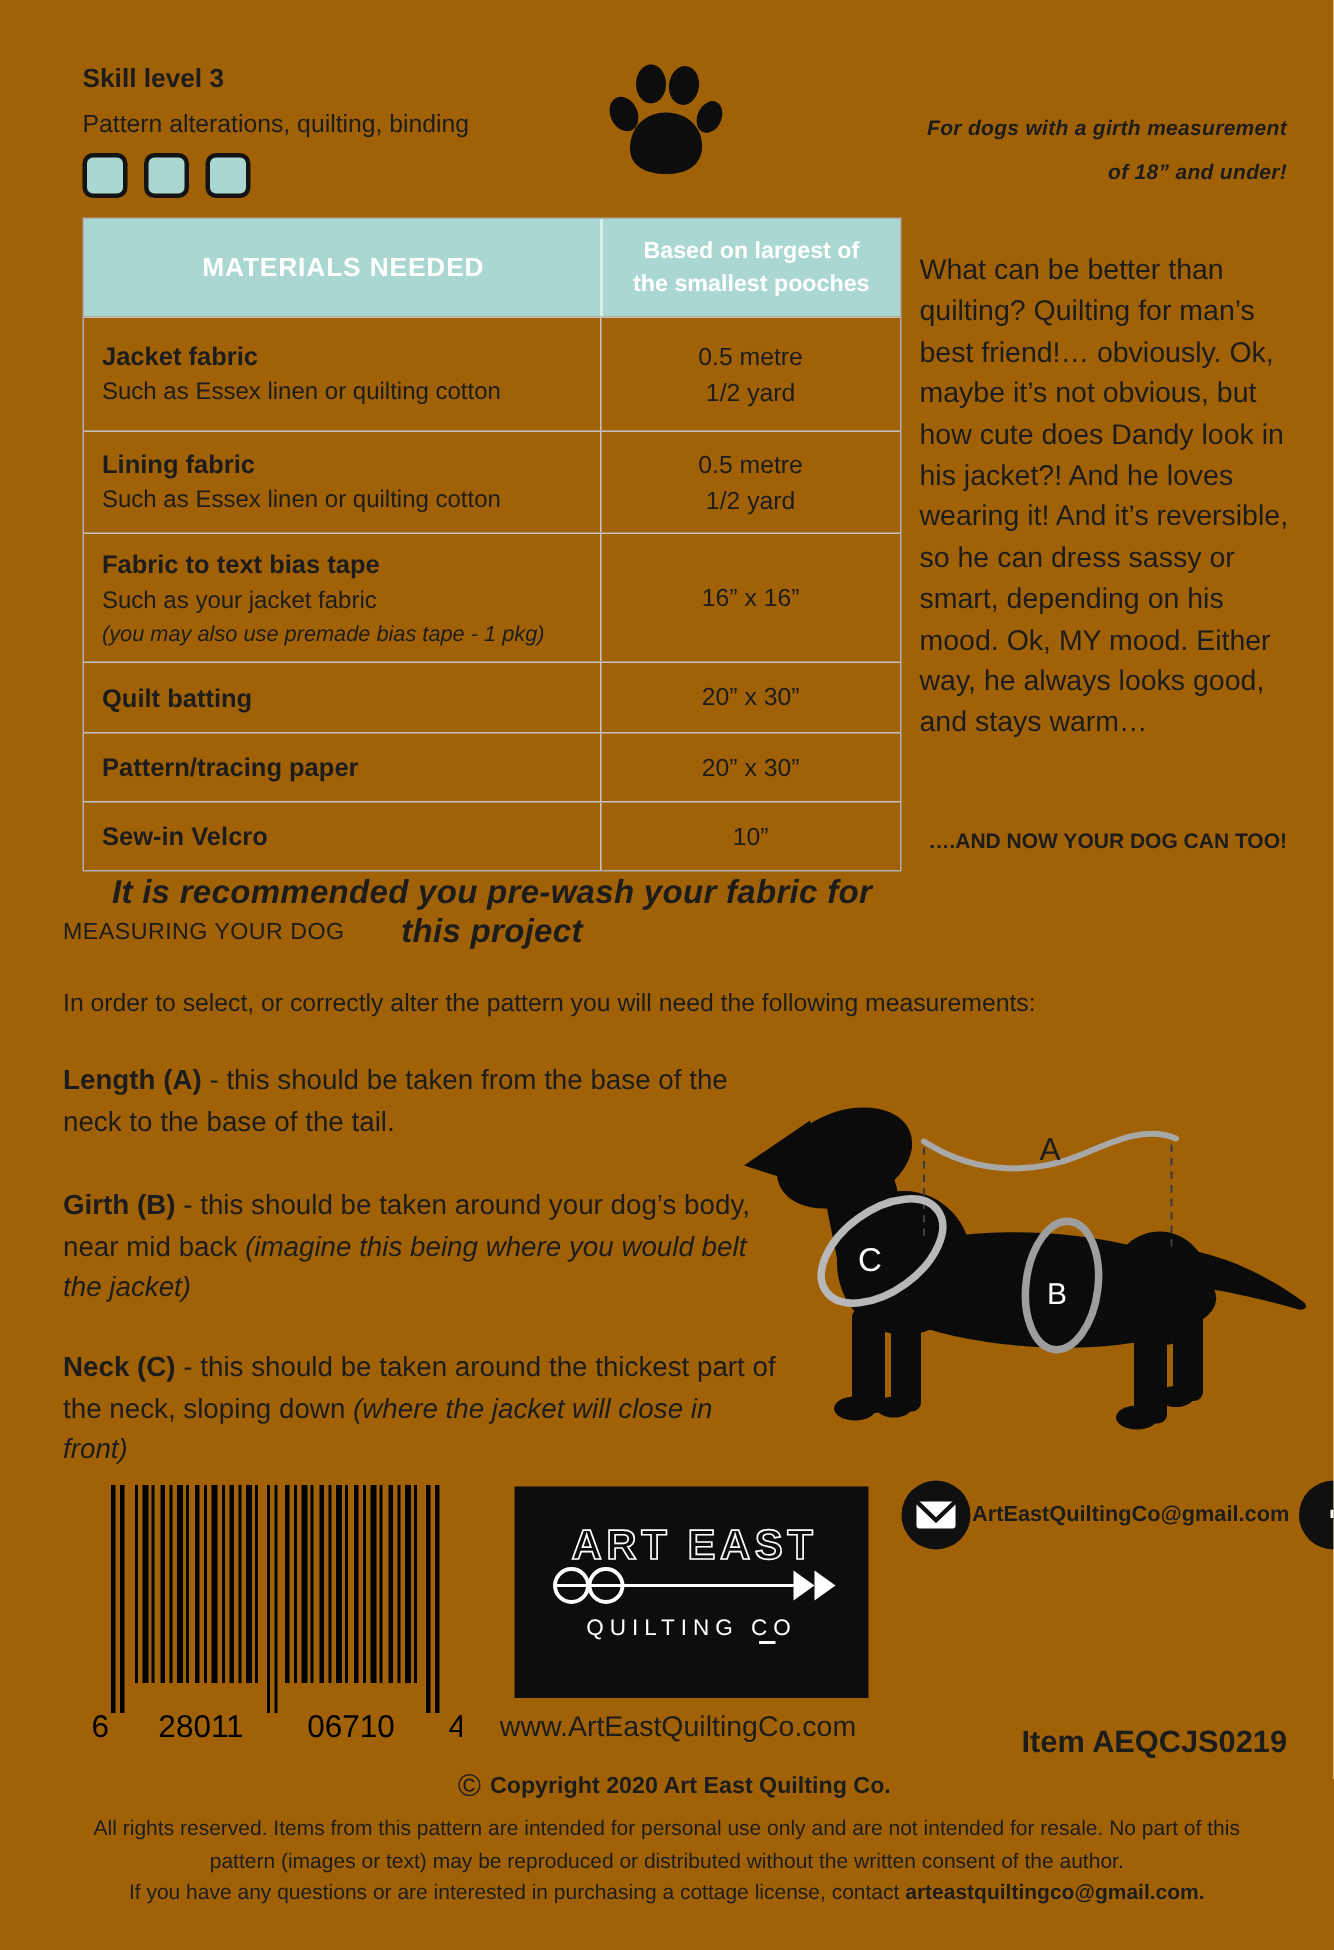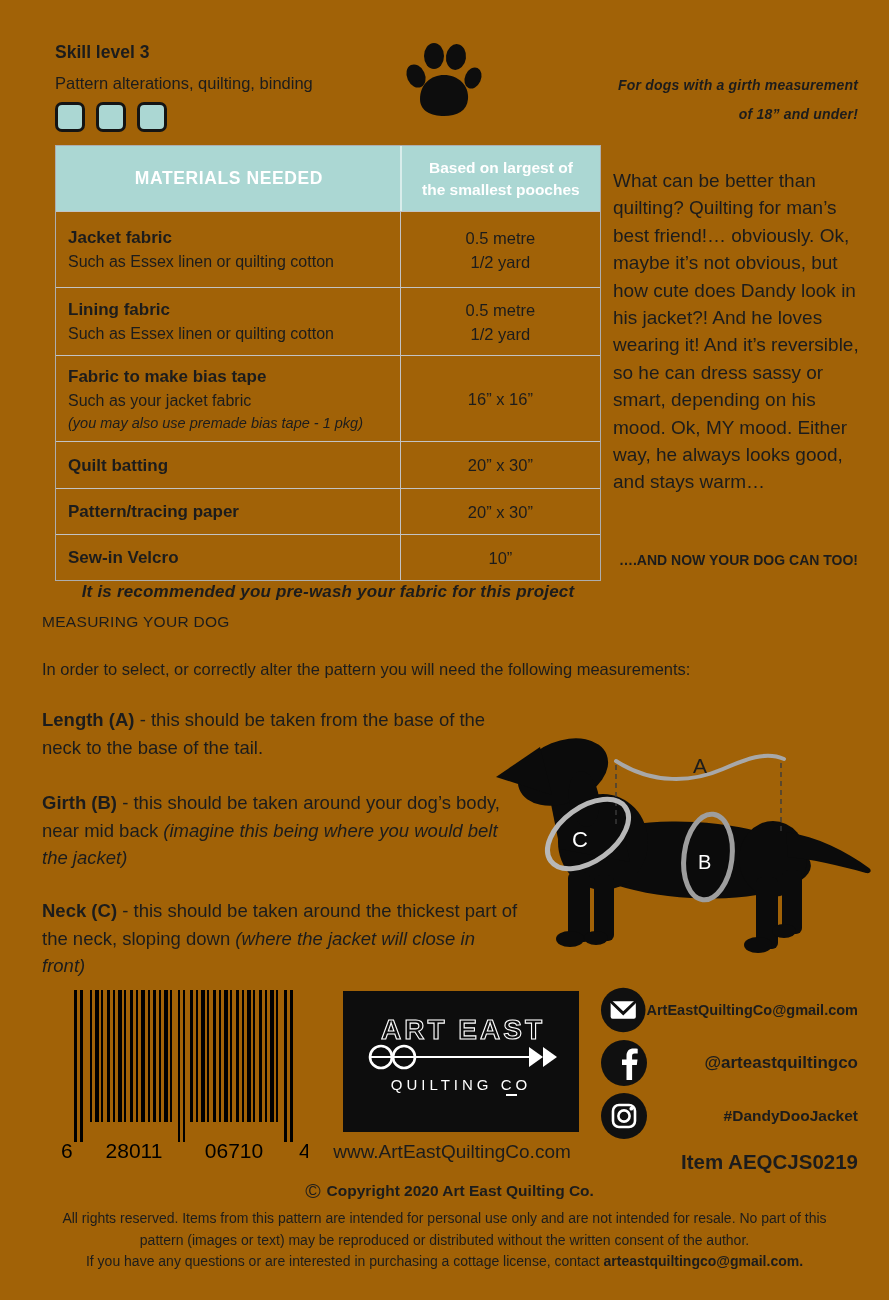--- a/index.html
+++ b/index.html
@@ -28,21 +28,21 @@
   .tcell2{width:36.8%;box-sizing:border-box;border-left:1px solid #c3c3c3;display:flex;flex-direction:column;justify-content:center;align-items:center;text-align:center;font-size:16.5px;line-height:24px;}
   #thead{background:var(--teal);height:65px;border-top:none;}
   #thead .tcell1{align-items:center;justify-content:center;color:#fff;font-weight:bold;font-size:17.5px;letter-spacing:.6px;}
   #thead .tcell2{border-left:2px solid rgba(255,255,255,.55);color:#fff;font-weight:600;font-size:15.5px;line-height:22px;}
   .mat-name{font-weight:bold;font-size:17px;line-height:25px;}
   .mat-desc{font-size:16px;line-height:24px;}
   .mat-note{font-size:14.5px;font-style:italic;line-height:21px;}
   .mat-note:empty,.mat-desc:empty,.qty2:empty{display:none;}
 
   #footnote{left:55px;top:582px;width:546px;text-align:center;
-      font-size:17px;font-weight:bold;font-style:italic;letter-spacing:.2px;}
+      font-size:22px;font-weight:bold;font-style:italic;letter-spacing:.2px;}
 
   
   #intro-para{left:613px;top:139px;width:250px;font-size:19px;line-height:27.4px;margin-top:28px;}
   #tagline{left:613px;top:546px;width:245px;text-align:right;font-weight:bold;font-size:14px;line-height:28px;}
 
   
   #measuring-title{left:42px;top:613px;font-size:15.5px;font-weight:normal;letter-spacing:.3px;}
   #measuring-intro{left:42px;top:660px;font-size:16.5px;}
   .measure-para{width:478px;font-size:18.5px;line-height:27.5px;}
   #length-para{left:42px;top:706px;}
@@ -54,21 +54,21 @@
   
   #dog-diagram{left:488px;top:727px;}
 
   
   #barcode{left:60px;top:990px;}
   .bc-digit{font-size:21px;}
   #logo{left:343px;top:991px;width:236px;height:141px;background:#0d0d0d;}
   #website{left:287px;top:1141px;width:330px;text-align:center;font-size:19px;}
   #copyright{left:277px;top:1180px;width:345px;text-align:center;font-size:15.5px;font-weight:bold;display:flex;align-items:center;justify-content:center;gap:6px;}
   #copyright .csym{font-size:21px;font-weight:normal;line-height:1;}
-  #social{left:600px;top:986px;width:258px;display:flex;flex-direction:column;gap:5px;}
+  #social{left:600px;top:986px;width:258px;display:flex;flex-direction:row;gap:5px;}
   .social-row{display:flex;align-items:center;height:48px;}
   .social-label{flex:1;text-align:right;font-weight:bold;}
   .social-row:nth-child(1) .social-label{font-size:14.5px;}
   .social-row:nth-child(2) .social-label{font-size:17px;}
   .social-row:nth-child(3) .social-label{font-size:15.5px;}
   #item-number{left:600px;top:1150px;width:258px;text-align:right;font-size:20.5px;font-weight:bold;}
   #legal{left:14px;top:1208px;width:861px;text-align:center;font-size:14px;line-height:21.5px;}
 </style>
 </head>
 <body>
@@ -123,21 +123,21 @@
         <span class="mat-name">Lining fabric</span>
         <span class="mat-desc">Such as Essex linen or quilting cotton</span>
       </div>
       <div class="tcell2">
         <span>0.5 metre</span>
         <span class="qty2">1/2 yard</span>
       </div>
     </div>
     <div class="trow" style="height:85px">
       <div class="tcell1">
-        <span class="mat-name">Fabric to make bias tape</span>
+        <span class="mat-name">Fabric to text bias tape</span>
         <span class="mat-desc">Such as your jacket fabric</span>
         <span class="mat-note">(you may also use premade bias tape - 1 pkg)</span>
       </div>
       <div class="tcell2">
         <span>16” x 16”</span>
       </div>
     </div>
     <div class="trow" style="height:46px">
       <div class="tcell1">
           <span class="mat-name">Quilt batting</span>

